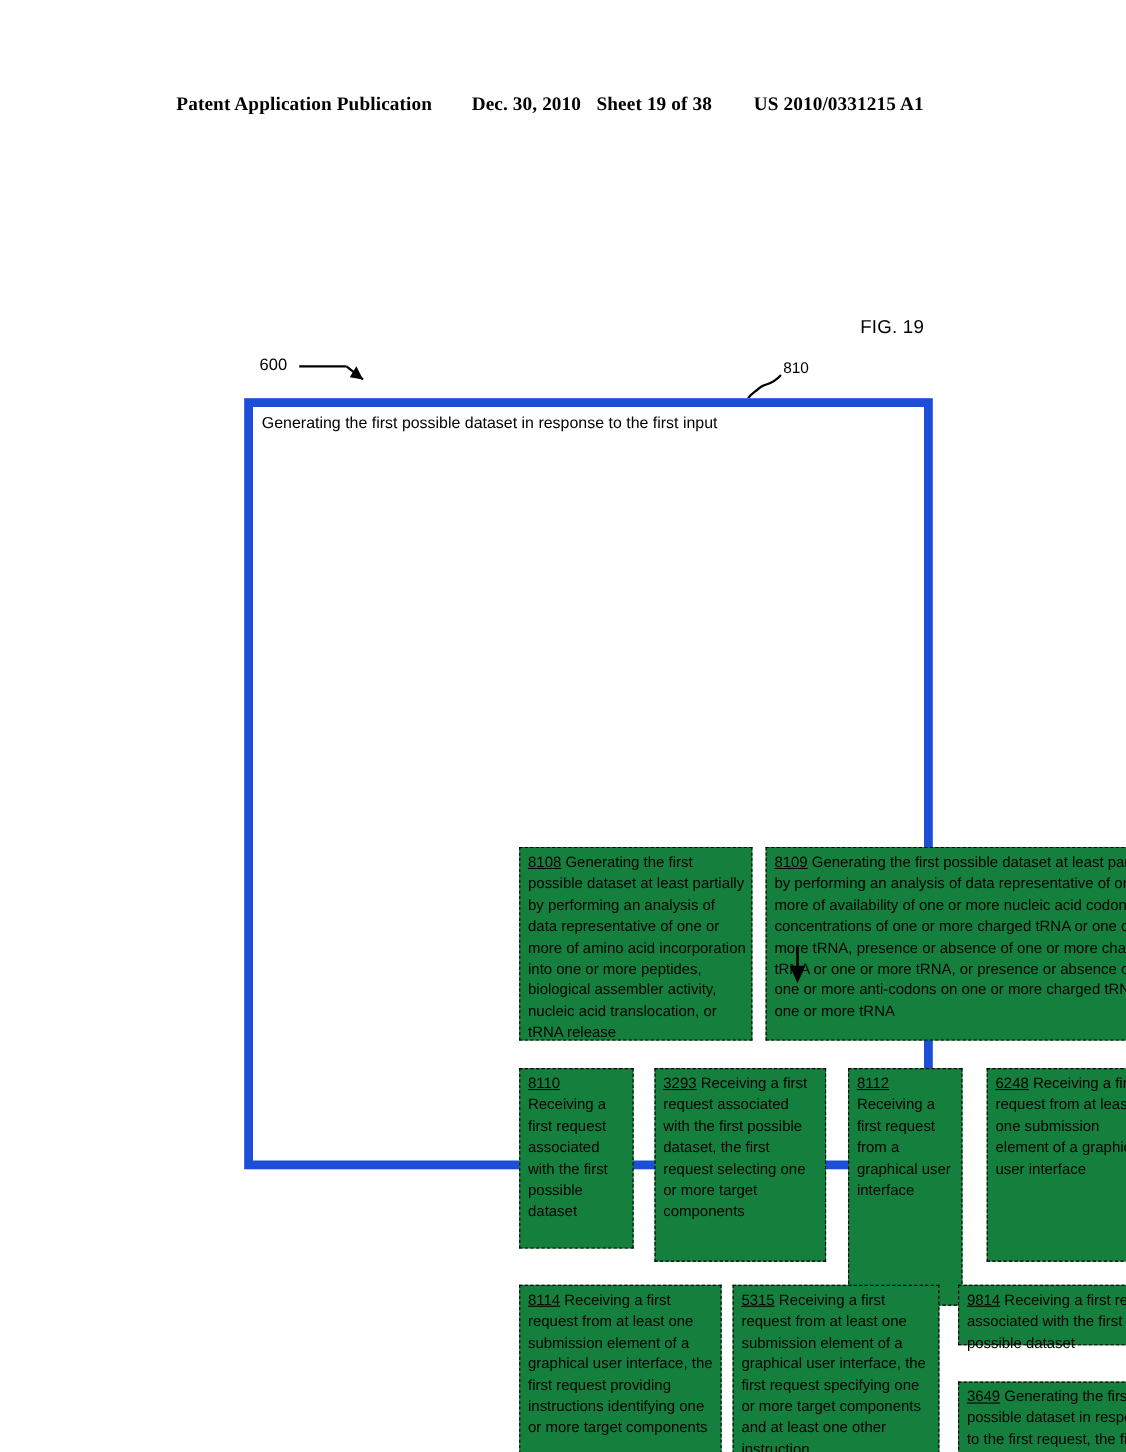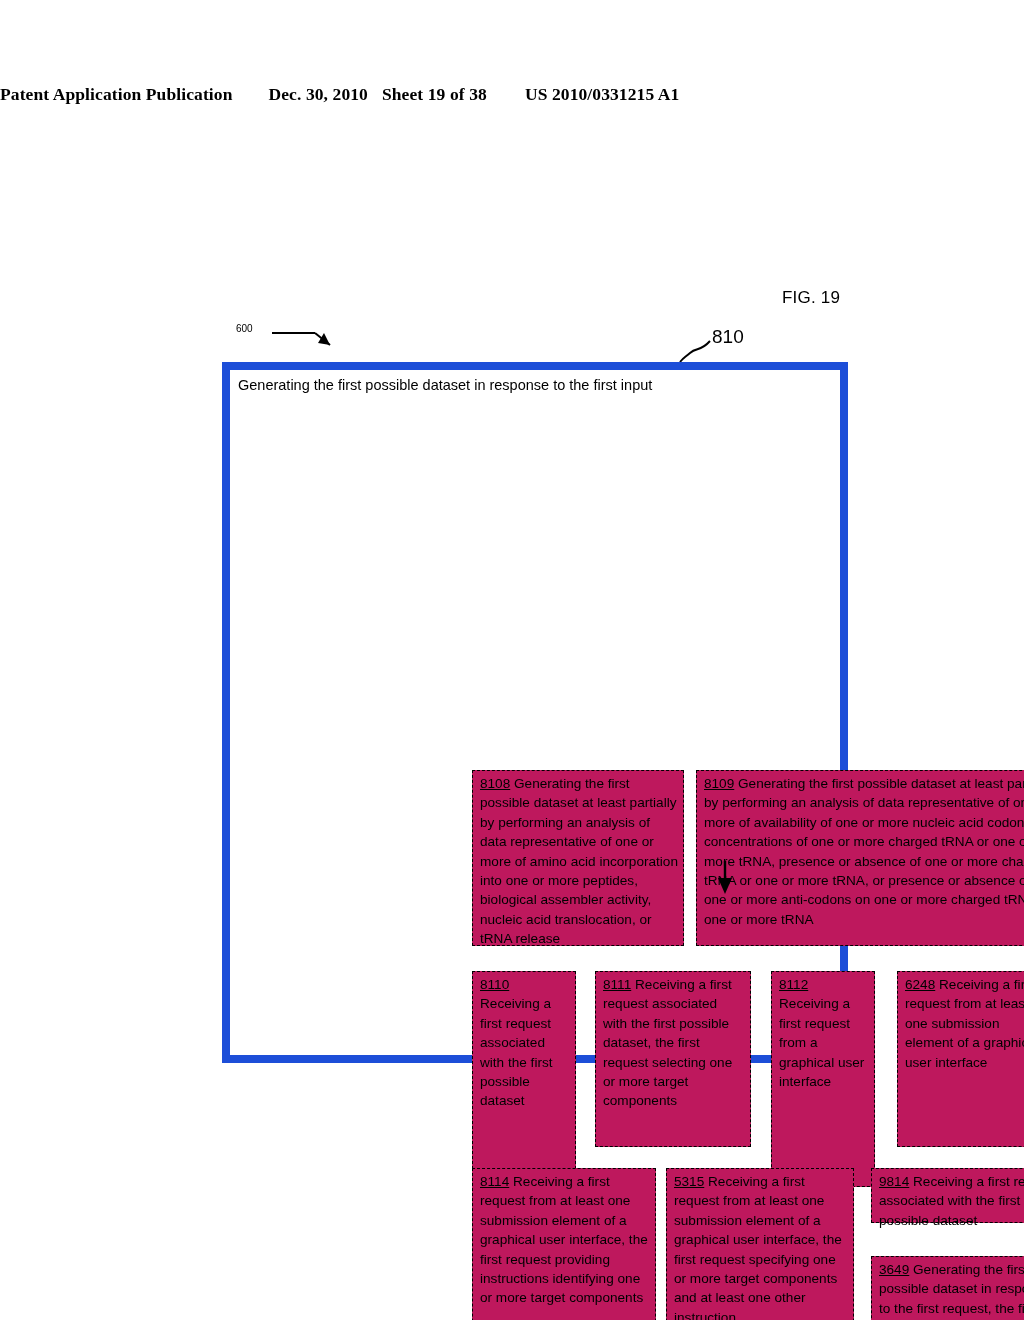--- a/index.html
+++ b/index.html
@@ -16,20 +16,21 @@
     color: #000000;
     overflow: hidden;
   }
 
   
   .page-header {
     position: absolute;
     top: 84px;
     left: 0;
     width: 1000px;
+    text-align: center;
     font-family: "Liberation Serif", serif;
     font-weight: bold;
     font-size: 17.5px;
     letter-spacing: 0.1px;
     white-space: nowrap;
   }
   .page-header .seg { display: inline-block; }
   .seg-pub   { margin-right: 36px; }
   .seg-date  { margin-right: 14px; }
   .seg-sheet { margin-right: 38px; }
@@ -43,28 +44,28 @@
     font-weight: normal;
     font-size: 17px;
     letter-spacing: 0.2px;
   }
 
   
   .ref-600 {
     position: absolute;
     top: 323px;
     left: 236px;
-    font-size: 10px;
+    font-size: 15px;
     font-family: "Liberation Sans", sans-serif;
   }
   .ref-810 {
     position: absolute;
     top: 326px;
     left: 712px;
-    font-size: 19px;
+    font-size: 14px;
     font-family: "Liberation Sans", sans-serif;
   }
   .leader-svg {
     position: absolute;
     top: 0;
     left: 0;
     width: 1024px;
     height: 1320px;
     pointer-events: none;
   }
@@ -87,41 +88,41 @@
     font-size: 14.5px;
     line-height: 19px;
     white-space: nowrap;
   }
 
   
   .dbox {
     position: absolute;
     border: 1.6px dashed #000000;
     box-sizing: border-box;
-    background: #be185d;
+    background: #15803d;
   }
   .dbox .txt {
     position: absolute;
     left: 7px;
     top: 3px;
     right: 5px;
     font-size: 13.6px;
     line-height: 19.4px;
     text-align: left;
   }
   .dbox .txt .num {
     text-decoration: underline;
   }
 
   
   #box-8108 { left: 242px; top: 400px;  width: 212px; height: 176px; }
   #box-8109 { left: 466px; top: 400px;  width: 366px; height: 176px; }
 
   
-  #box-8110 { left: 242px; top: 601px;  width: 104px; height: 198px; }
+  #box-8110 { left: 242px; top: 601px;  width: 104px; height: 164px; }
   #box-8111 { left: 365px; top: 601px;  width: 156px; height: 176px; }
   #box-8112 { left: 541px; top: 601px;  width: 104px; height: 216px; }
   #box-8113 { left: 667px; top: 601px;  width: 155px; height: 176px; }
 
   
   #box-8114 { left: 242px; top: 798px;  width: 184px; height: 249px; }
   #box-8115 { left: 436px; top: 798px;  width: 188px; height: 249px; }
   #box-8116 { left: 641px; top: 798px;  width: 196px; height: 55px;  }
   #box-8117 { left: 641px; top: 886px;  width: 196px; height: 161px; }
 
@@ -165,21 +166,21 @@
 
   <div class="dbox" id="box-8109">
     <div class="txt"><span class="num">8109</span><span> Generating the first possible dataset at least partially by performing an analysis of data representative of one or more of availability of one or more nucleic acid codons, concentrations of one or more charged tRNA or one or more tRNA, presence or absence of one or more charged tRNA or one or more tRNA, or presence or absence of one or more anti-codons on one or more charged tRNA or one or more tRNA</span></div>
   </div>
 
   <div class="dbox" id="box-8110">
     <div class="txt"><span class="num">8110</span><span> Receiving a first request associated with the first possible dataset</span></div>
   </div>
 
   <div class="dbox" id="box-8111">
-    <div class="txt"><span class="num">8111</span><span> Receiving a first request associated with the first possible dataset, the first request selecting one or more target components</span></div>
+    <div class="txt"><span class="num">3293</span><span> Receiving a first request associated with the first possible dataset, the first request selecting one or more target components</span></div>
   </div>
 
   <div class="dbox" id="box-8112">
     <div class="txt"><span class="num">8112</span><span> Receiving a first request from a graphical user interface</span></div>
   </div>
 
   <div class="dbox" id="box-8113">
     <div class="txt"><span class="num">6248</span><span> Receiving a first request from at least one submission element of a graphical user interface</span></div>
   </div>
 

